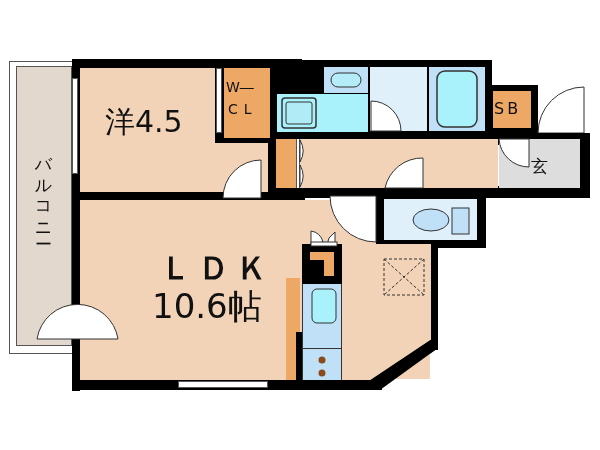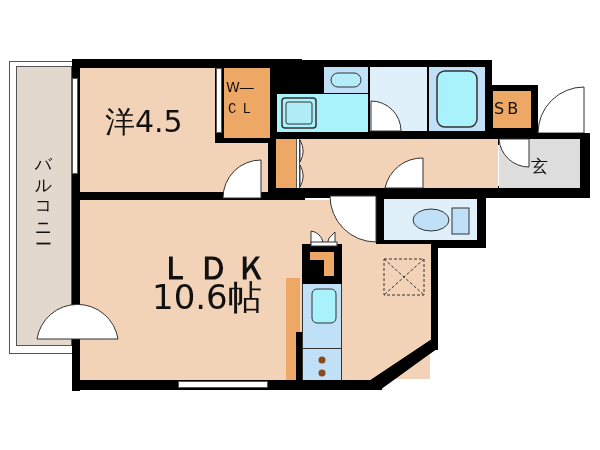--- a/index.html
+++ b/index.html
@@ -34,21 +34,21 @@
   <div class="abs room" style="left:80px;top:73px;width:55px;height:120px;"></div>
   <div class="abs label" style="left:105px;top:107px;font-size:30px;text-align:right;">洋4.5</div>
 
   <div class="abs win" style="left:72px;top:78px;width:6px;height:96px;"></div>
 
   <div class="abs wall" style="left:215px;top:65px;width:90px;height:78px;"></div>
   <div class="abs orange" style="left:224px;top:68px;width:74px;height:70px;"></div>
   <div class="abs wall" style="left:270px;top:88px;width:35px;height:55px;"></div>
   <div class="abs win" style="left:216px;top:68px;width:6px;height:65px;"></div>
   <div class="abs label" style="left:226px;top:80px;font-size:14px;">W―</div>
-  <div class="abs label" style="left:228px;top:102px;font-size:14px;letter-spacing:6px;font-family:Liberation Mono, monospace;">CL</div>
+  <div class="abs label" style="left:228px;top:102px;font-size:14px;letter-spacing:6px;">CL</div>
 
   <div class="abs wall" style="left:80px;top:192px;width:225px;height:8px;"></div>
 
   <div class="abs wall" style="left:268px;top:138px;width:8px;height:62px;"></div>
   <svg style="left:222px;top:160px;" width="40" height="40">
     <path d="M39 0 A38 38 0 0 0 1 38 L39 38 Z" fill="#fff" stroke="#333" stroke-width="1"></path>
   </svg>
 
   <div class="abs wall" style="left:72px;top:192px;width:58px;height:72px;"></div>
 
@@ -151,15 +151,15 @@
     <circle cx="6" cy="18" r="3.5" fill="#8b4a1c"></circle>
   </svg>
 
   <svg style="left:383px;top:258px;" width="42" height="38">
     <rect x="1" y="1" width="40" height="36" fill="none" stroke="#333" stroke-dasharray="3,2"></rect>
     <line x1="1" y1="1" x2="41" y2="37" stroke="#333" stroke-dasharray="3,2"></line>
     <line x1="41" y1="1" x2="1" y2="37" stroke="#333" stroke-dasharray="3,2"></line>
   </svg>
 
   <div class="abs label" style="left:160px;top:252px;font-size:32px;letter-spacing:6px;font-weight:bold;">ＬＤＫ</div>
-  <div class="abs label" style="left:152px;top:280px;font-size:34px;">10.6帖</div>
+  <div class="abs label" style="left:152px;top:289px;font-size:34px;">10.6帖</div>
 
 </div>
 
 </body></html>

